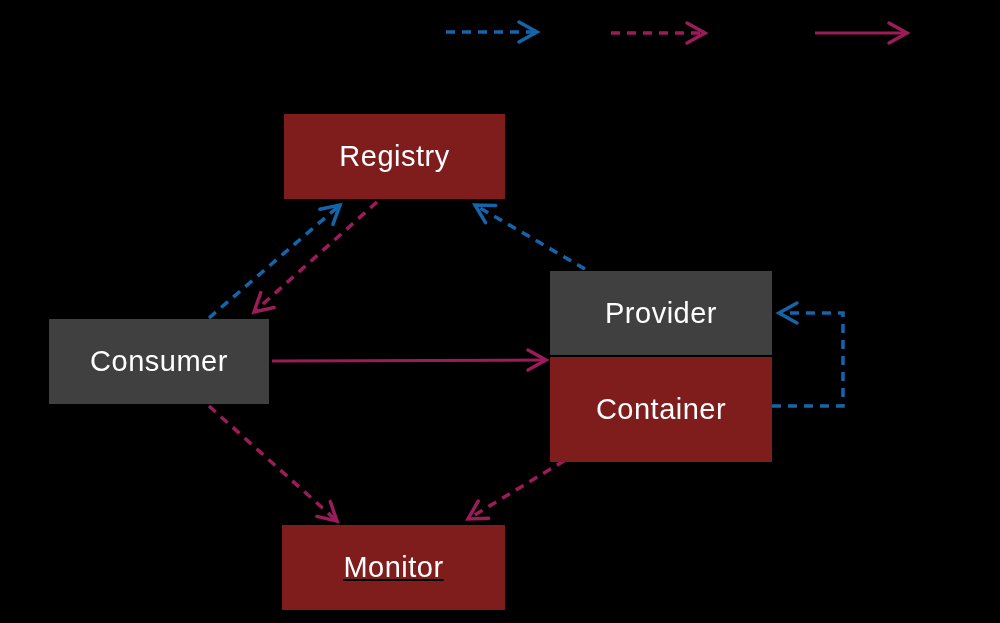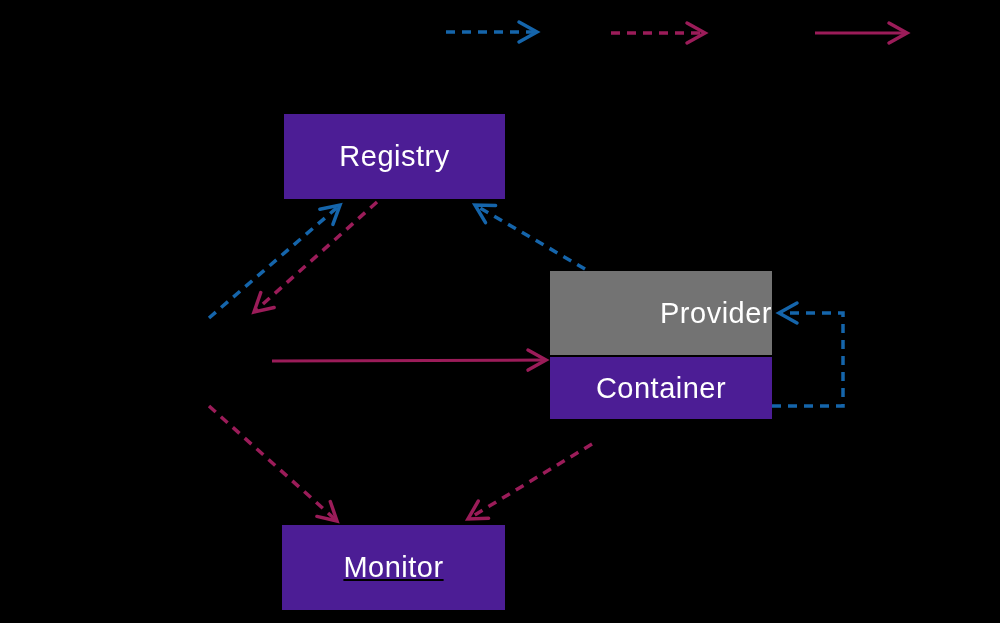--- a/index.html
+++ b/index.html
@@ -16,27 +16,27 @@
     display: flex;
     align-items: center;
     justify-content: center;
   }
   .node span {
     color: #ffffff;
     font-size: 29px;
     font-weight: 400;
     letter-spacing: 0.5px;
   }
-  .node.blue  { background: #737373; justify-content: flex-end; }
-  .node.green { background: #4c1d95; }
+  .node.blue  { background: #404040; }
+  .node.green { background: #7f1d1d; }
 
   #node-registry  { left: 284px; top: 114px; width: 221px; height: 85px; }
   #node-consumer  { left:  49px; top: 319px; width: 220px; height: 85px; }
   #node-provider  { left: 550px; top: 271px; width: 222px; height: 84px; }
-  #node-container { left: 550px; top: 357px; width: 222px; height: 62px; }
+  #node-container { left: 550px; top: 357px; width: 222px; height: 105px; }
   #node-monitor   { left: 282px; top: 525px; width: 223px; height: 85px; text-decoration: underline; }
 
   #edges {
     position: absolute;
     left: 0; top: 0;
     width: 1000px;
     height: 623px;
     pointer-events: none;
   }
   .edge-blue    { stroke: #1565ab; stroke-width: 3.5; fill: none; }
@@ -69,20 +69,23 @@
     <line class="edge-magenta solid-thin" x1="272" y1="361" x2="546" y2="360" marker-end="url(#arrow-magenta)"></line>
     <line class="edge-magenta dashed" x1="209" y1="406" x2="337" y2="521" marker-end="url(#arrow-magenta)"></line>
     <line class="edge-magenta dashed" x1="592" y1="444" x2="468" y2="519" marker-end="url(#arrow-magenta)"></line>
     <path class="edge-blue dashed" d="M772,406 L843,406 L843,313 L779,313" marker-end="url(#arrow-blue)"></path>
   </svg>
 
   <div id="node-registry" class="node green">
     <span>Registry</span>
   </div>
 
+  <div id="node-consumer" class="node blue">
+    <span>Consumer</span>
+  </div>
 
   <div id="node-provider" class="node blue">
     <span>Provider</span>
   </div>
 
   <div id="node-container" class="node green">
     <span>Container</span>
   </div>
 
   <div id="node-monitor" class="node green">

